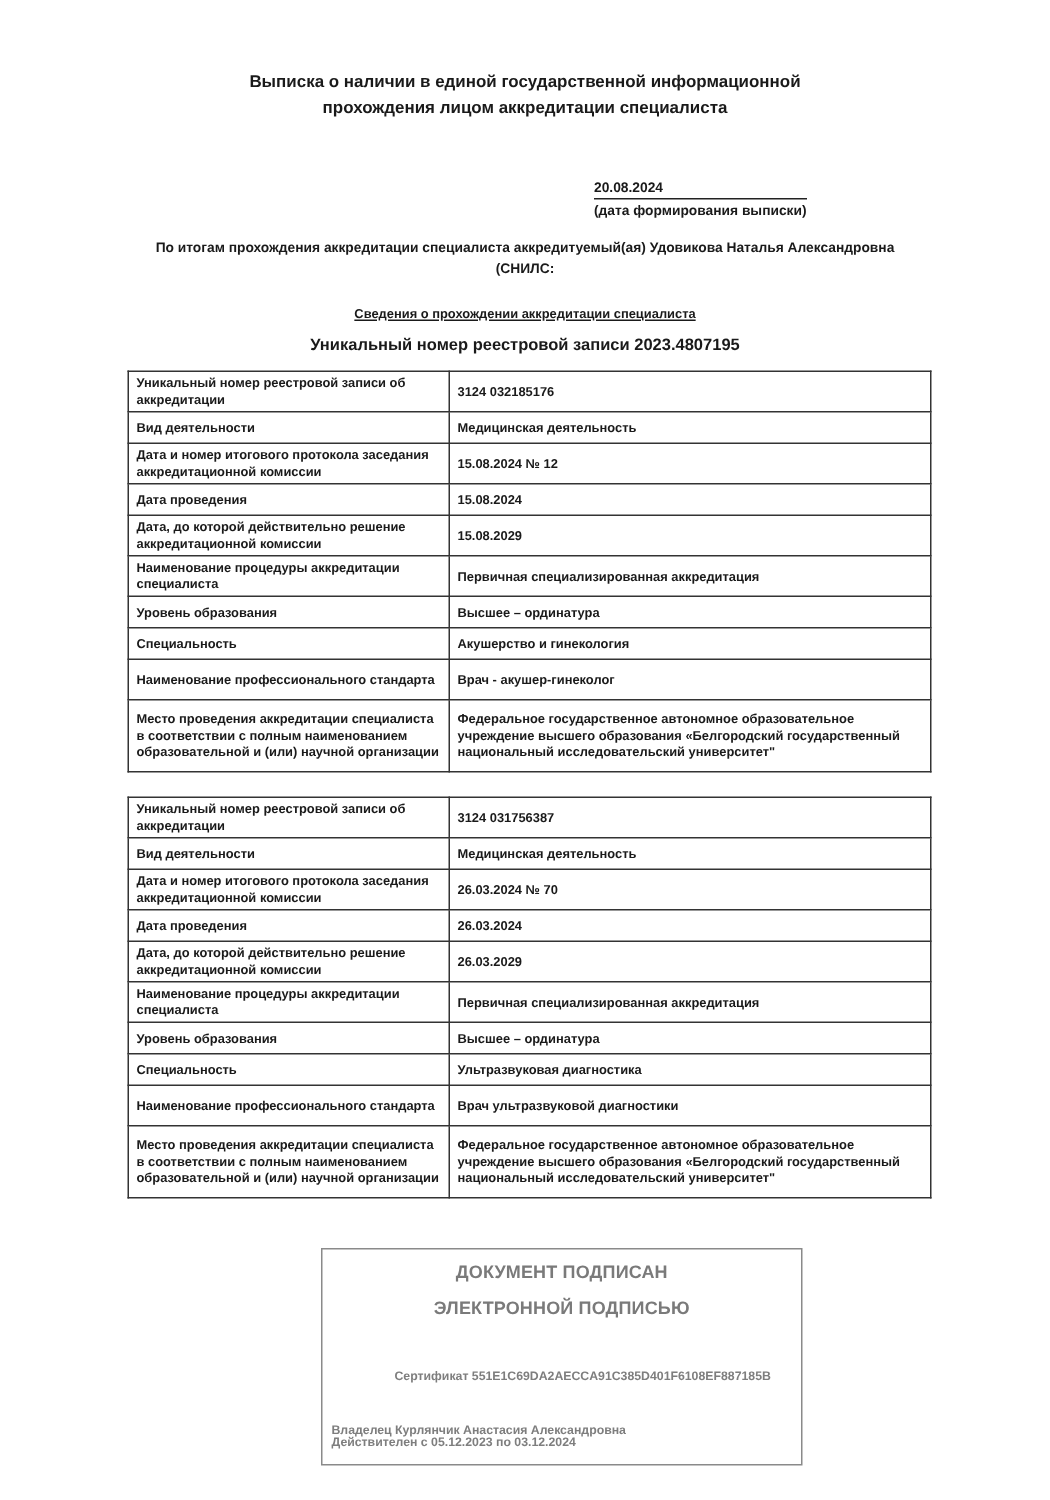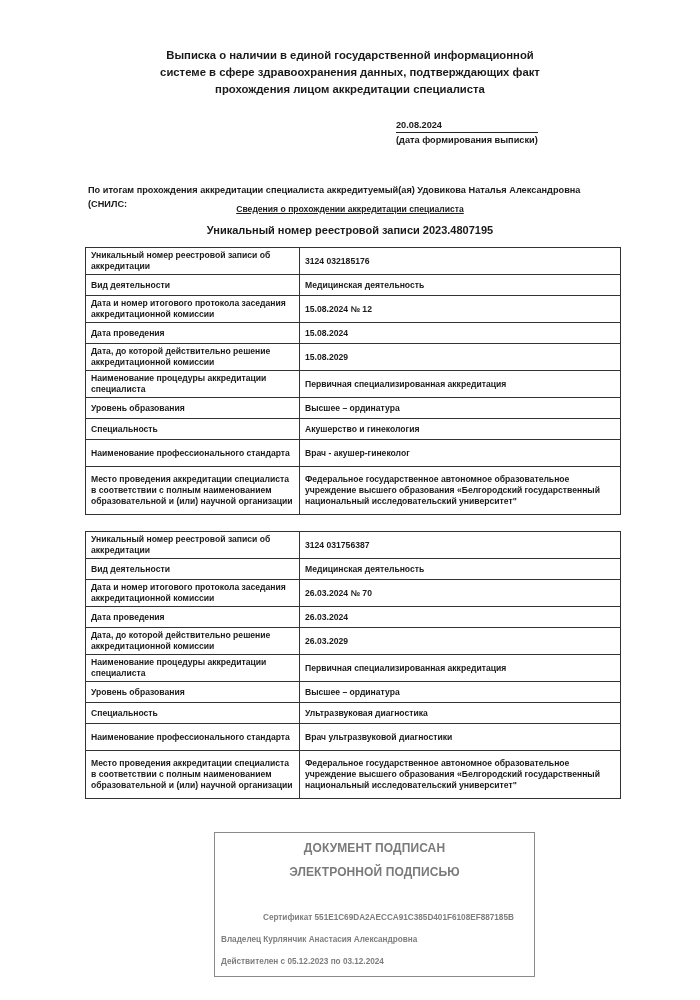--- a/index.html
+++ b/index.html
@@ -28,24 +28,24 @@
     line-height: 12px;
   }
   .date-value {
     border-bottom: 1px solid #222;
     padding-bottom: 1px;
   }
   .date-caption { padding-top: 1px; }
   .intro {
     position: absolute;
     left: 88px; top: 159px; width: 524px;
+    text-align: center;
     font-size: 9.2px;
     font-weight: bold;
     line-height: 13.5px;
-    margin-top: 25px;
   }
   .section-heading {
     position: absolute;
     left: 150px; top: 204px; width: 400px;
     text-align: center;
     font-size: 8.6px;
     font-weight: bold;
     text-decoration: underline;
   }
   .registry-heading {
@@ -89,29 +89,28 @@
     letter-spacing: 0.1px;
   }
   .stamp-line1 { top: 8px; }
   .stamp-line2 { top: 32px; }
   .stamp-row {
     position: absolute; left: 6px;
     font-size: 8.2px; font-weight: bold;
     color: #7e7e7e;
   }
   .stamp-cert { top: 80px; margin-left: 42px; }
-  .stamp-owner { top: 102px; }
+  .stamp-owner { top: 116px; }
   .stamp-valid { top: 124px; }
 </style>
 </head>
 <body>
 
 <div class="title">
   <div>Выписка о наличии в единой государственной информационной</div>
-  <div>системе в сфере здравоохранения данных, подтверждающих факт</div>
   <div>прохождения лицом аккредитации специалиста</div>
 </div>
 
 <div class="date-block">
   <div class="date-value">20.08.2024</div>
   <div class="date-caption">(дата формирования выписки)</div>
 </div>
 
 <div class="intro">
   <div>По итогам прохождения аккредитации специалиста аккредитуемый(ая) Удовикова Наталья Александровна (СНИЛС:</div>

